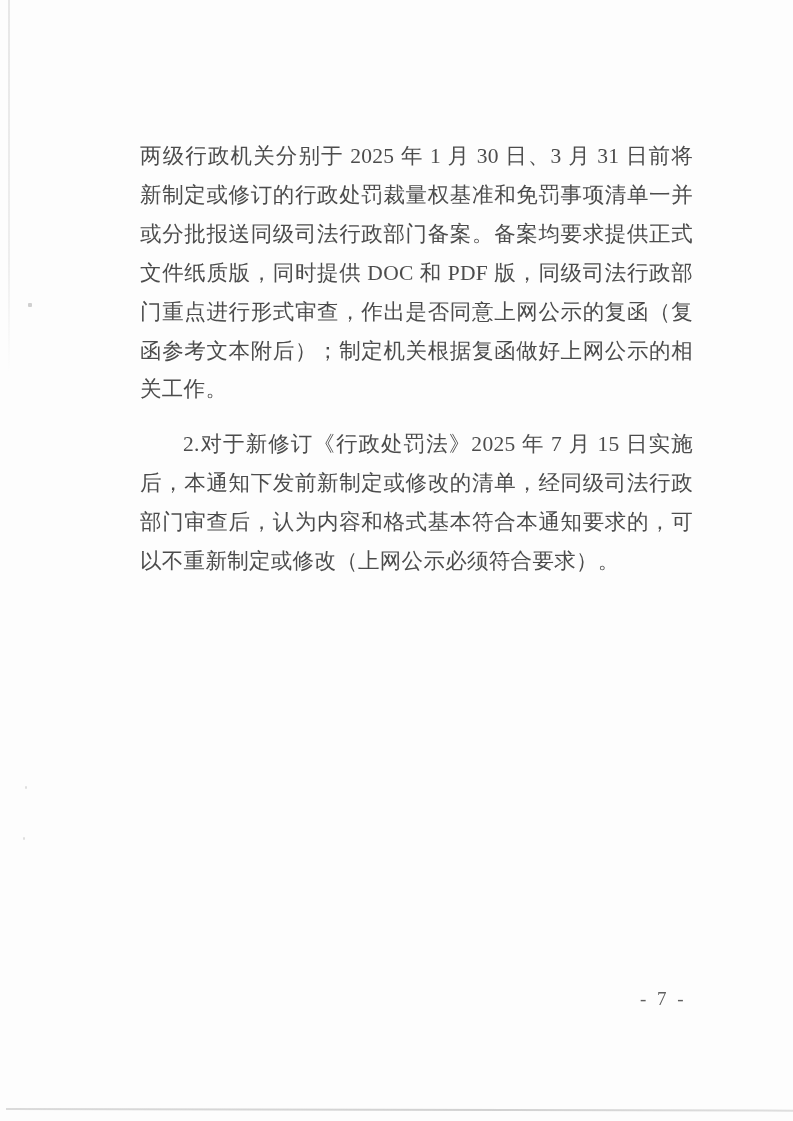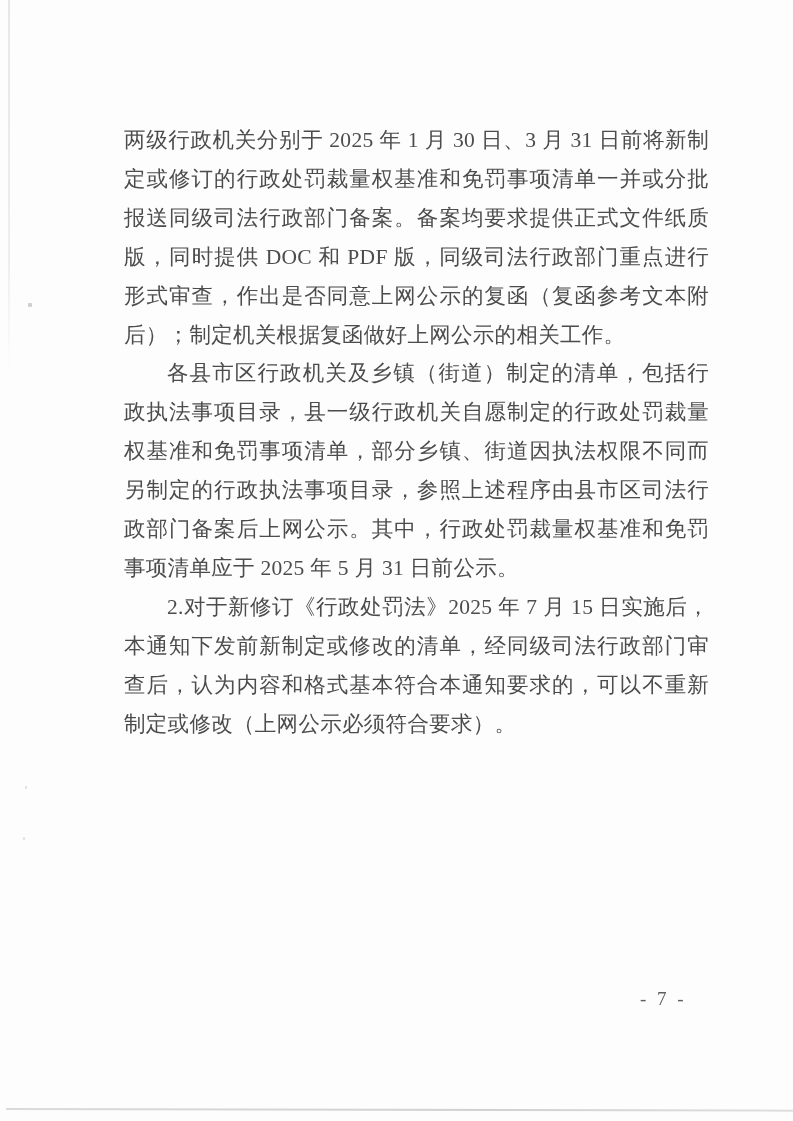--- a/index.html
+++ b/index.html
@@ -20,21 +20,21 @@
     left: 124px;
     top: 121px;
     width: 585px;
     color: #4c4c4c;
     font-size: 21.5px;
     line-height: 38.9px;
     text-align: justify;
     letter-spacing: 0.3px;
   }
   .text-block p {
-    margin: 0;
+    margin: 16px;
     padding: 0;
   }
   .text-block p.indent {
     text-indent: 2em;
   }
   .page-number {
     position: absolute;
     left: 640px;
     top: 988px;
     width: 80px;
@@ -75,21 +75,20 @@
 </style>
 </head>
 <body>
 
 <div class="page">
 
   <div class="edge-line-left"></div>
 
   <div class="text-block">
     <p>两级行政机关分别于 2025 年 1 月 30 日、3 月 31 日前将新制定或修订的行政处罚裁量权基准和免罚事项清单一并或分批报送同级司法行政部门备案。备案均要求提供正式文件纸质版，同时提供 DOC 和 PDF 版，同级司法行政部门重点进行形式审查，作出是否同意上网公示的复函（复函参考文本附后）；制定机关根据复函做好上网公示的相关工作。</p>
-    <p class="indent">各县市区行政机关及乡镇（街道）制定的清单，包括行政执法事项目录，县一级行政机关自愿制定的行政处罚裁量权基准和免罚事项清单，部分乡镇、街道因执法权限不同而另制定的行政执法事项目录，参照上述程序由县市区司法行政部门备案后上网公示。其中，行政处罚裁量权基准和免罚事项清单应于 2025 年 5 月 31 日前公示。</p>
     <p class="indent">2.对于新修订《行政处罚法》2025 年 7 月 15 日实施后，本通知下发前新制定或修改的清单，经同级司法行政部门审查后，认为内容和格式基本符合本通知要求的，可以不重新制定或修改（上网公示必须符合要求）。</p>
   </div>
 
   <div class="page-number">- 7 -</div>
 
   <div class="speck speck-1"></div>
   <div class="speck speck-2"></div>
   <div class="speck speck-3"></div>
 
   <div class="edge-line-bottom"></div>

